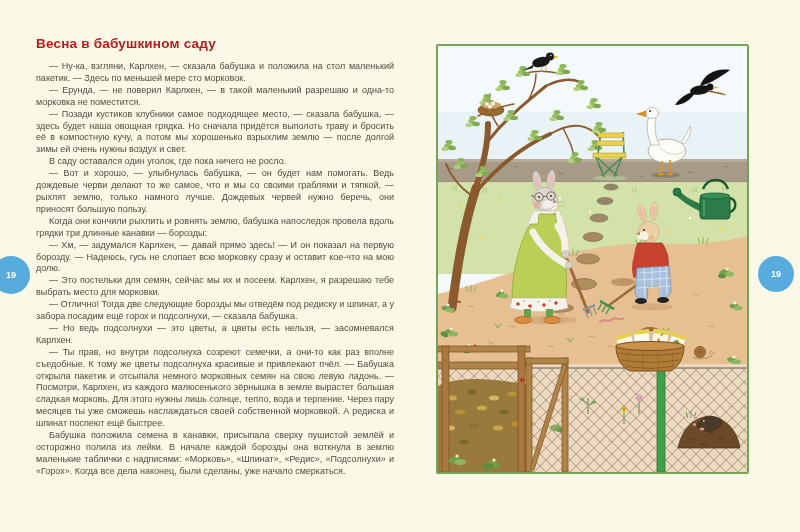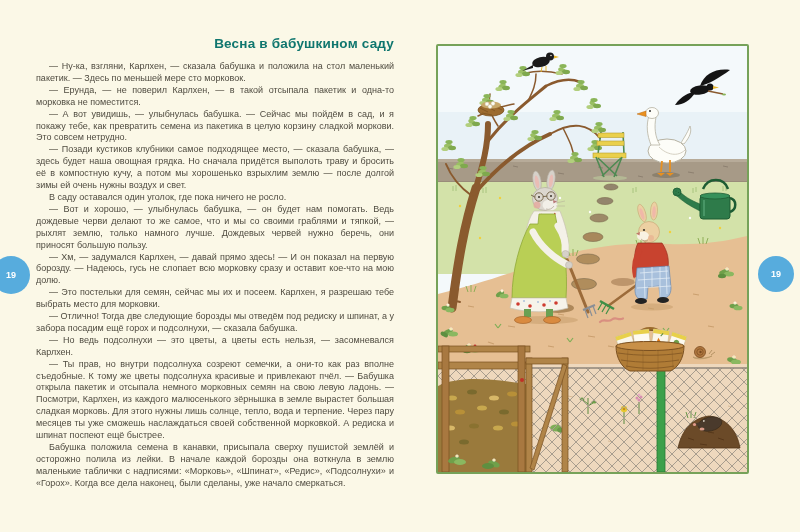--- a/index.html
+++ b/index.html
@@ -3,21 +3,21 @@
 <meta charset="utf-8">
 <style>
   html,body{margin:0;padding:0;}
   body{
     width:800px;height:532px;position:relative;overflow:hidden;
     background:#fbf8e7;
     font-family:"Liberation Sans", sans-serif;
   }
   .page-left{position:absolute;left:36px;top:36px;width:358px;height:472px;overflow:hidden;}
   .page-title{
-    font-size:13.5px;font-weight:bold;color:#0f766e;text-align:right;
+    font-size:13.5px;font-weight:bold;color:#b91c1c;text-align:left;
     margin:0 0 10px 0;letter-spacing:.2px;
   }
   .story p{
     margin:0;text-indent:13px;font-size:9px;line-height:11.9px;
     color:#4f4b40;text-align:justify;
   }
   .illustration-frame{
     position:absolute;left:436px;top:44px;width:309px;height:426px;
     border:2px solid #76a259;border-radius:2px;background:#f4f9fb;overflow:hidden;
   }
@@ -30,25 +30,25 @@
   .badge-left{left:-8px;top:256px;}
   .badge-right{left:758px;top:256px;width:36px;height:36px;}
 </style>
 </head>
 <body>
 
 <div class="page-left">
   <h1 class="page-title">Весна в бабушкином саду</h1>
   <div class="story">
     <p>— Ну-ка, взгляни, Карлхен, — сказала бабушка и положила на стол маленький пакетик. — Здесь по меньшей мере сто морковок.</p>
-    <p>— Ерунда, — не поверил Карлхен, — в такой отсыпала пакетик и одна-то морковка не поместится.</p>
-    <p>— А вот увидишь, — улыбнулась бабушка. — Сейчас мы пойдём в сад, и я покажу тебе, как превратить семена из пакетика в целую корзину сладкой моркови. Это совсем нетрудно.</p>
+    <p>— Ерунда, — не поверил Карлхен, — в такой маленький разрешаю и одна-то морковка не поместится.</p>
     <p>— Позади кустиков клубники самое подходящее место, — сказала бабушка, — здесь будет наша овощная грядка. Но сначала придётся выполоть траву и бросить её в компостную кучу, а потом мы хорошенько взрыхлим землю — после долгой зимы ей очень нужны воздух и свет.</p>
     <p>В саду оставался один уголок, где пока ничего не росло.</p>
     <p>— Вот и хорошо, — улыбнулась бабушка, — он будет нам помогать. Ведь дождевые черви делают то же самое, что и мы со своими граблями и тяпкой, — рыхлят землю, только намного лучше. Дождевых червей нужно беречь, они приносят большую пользу.</p>
+    <p>Когда они кончили рыхлить и ровнять землю, бабушка напоследок провела вдоль грядки три длинные канавки — борозды:</p>
     <p>— Хм, — задумался Карлхен, — давай прямо здесь! — И он показал на первую борозду. — Надеюсь, гусь не слопает всю морковку сразу и оставит кое-что на мою долю.</p>
     <p>— Это постельки для семян, сейчас мы их и посеем. Карлхен, я разрешаю тебе выбрать место для морковки.</p>
     <p>— Отлично! Тогда две следующие борозды мы отведём под редиску и шпинат, а у забора посадим ещё горох и подсолнухи, — сказала бабушка.</p>
     <p>— Но ведь подсолнухи — это цветы, а цветы есть нельзя, — засомневался Карлхен.</p>
     <p>— Ты прав, но внутри подсолнуха созреют семечки, а они-то как раз вполне съедобные. К тому же цветы подсолнуха красивые и привлекают пчёл. — Бабушка открыла пакетик и отсыпала немного морковных семян на свою левую ладонь. — Посмотри, Карлхен, из каждого малюсенького зёрнышка в земле вырастет большая сладкая морковь. Для этого нужны лишь солнце, тепло, вода и терпение. Через пару месяцев ты уже сможешь наслаждаться своей собственной морковкой. А редиска и шпинат поспеют ещё быстрее.</p>
     <p>Бабушка положила семена в канавки, присыпала сверху пушистой землёй и осторожно полила из лейки. В начале каждой борозды она воткнула в землю маленькие таблички с надписями: «Морковь», «Шпинат», «Редис», «Подсолнухи» и «Горох». Когда все дела наконец, были сделаны, уже начало смеркаться.</p>
 
   </div>
 </div>
 

